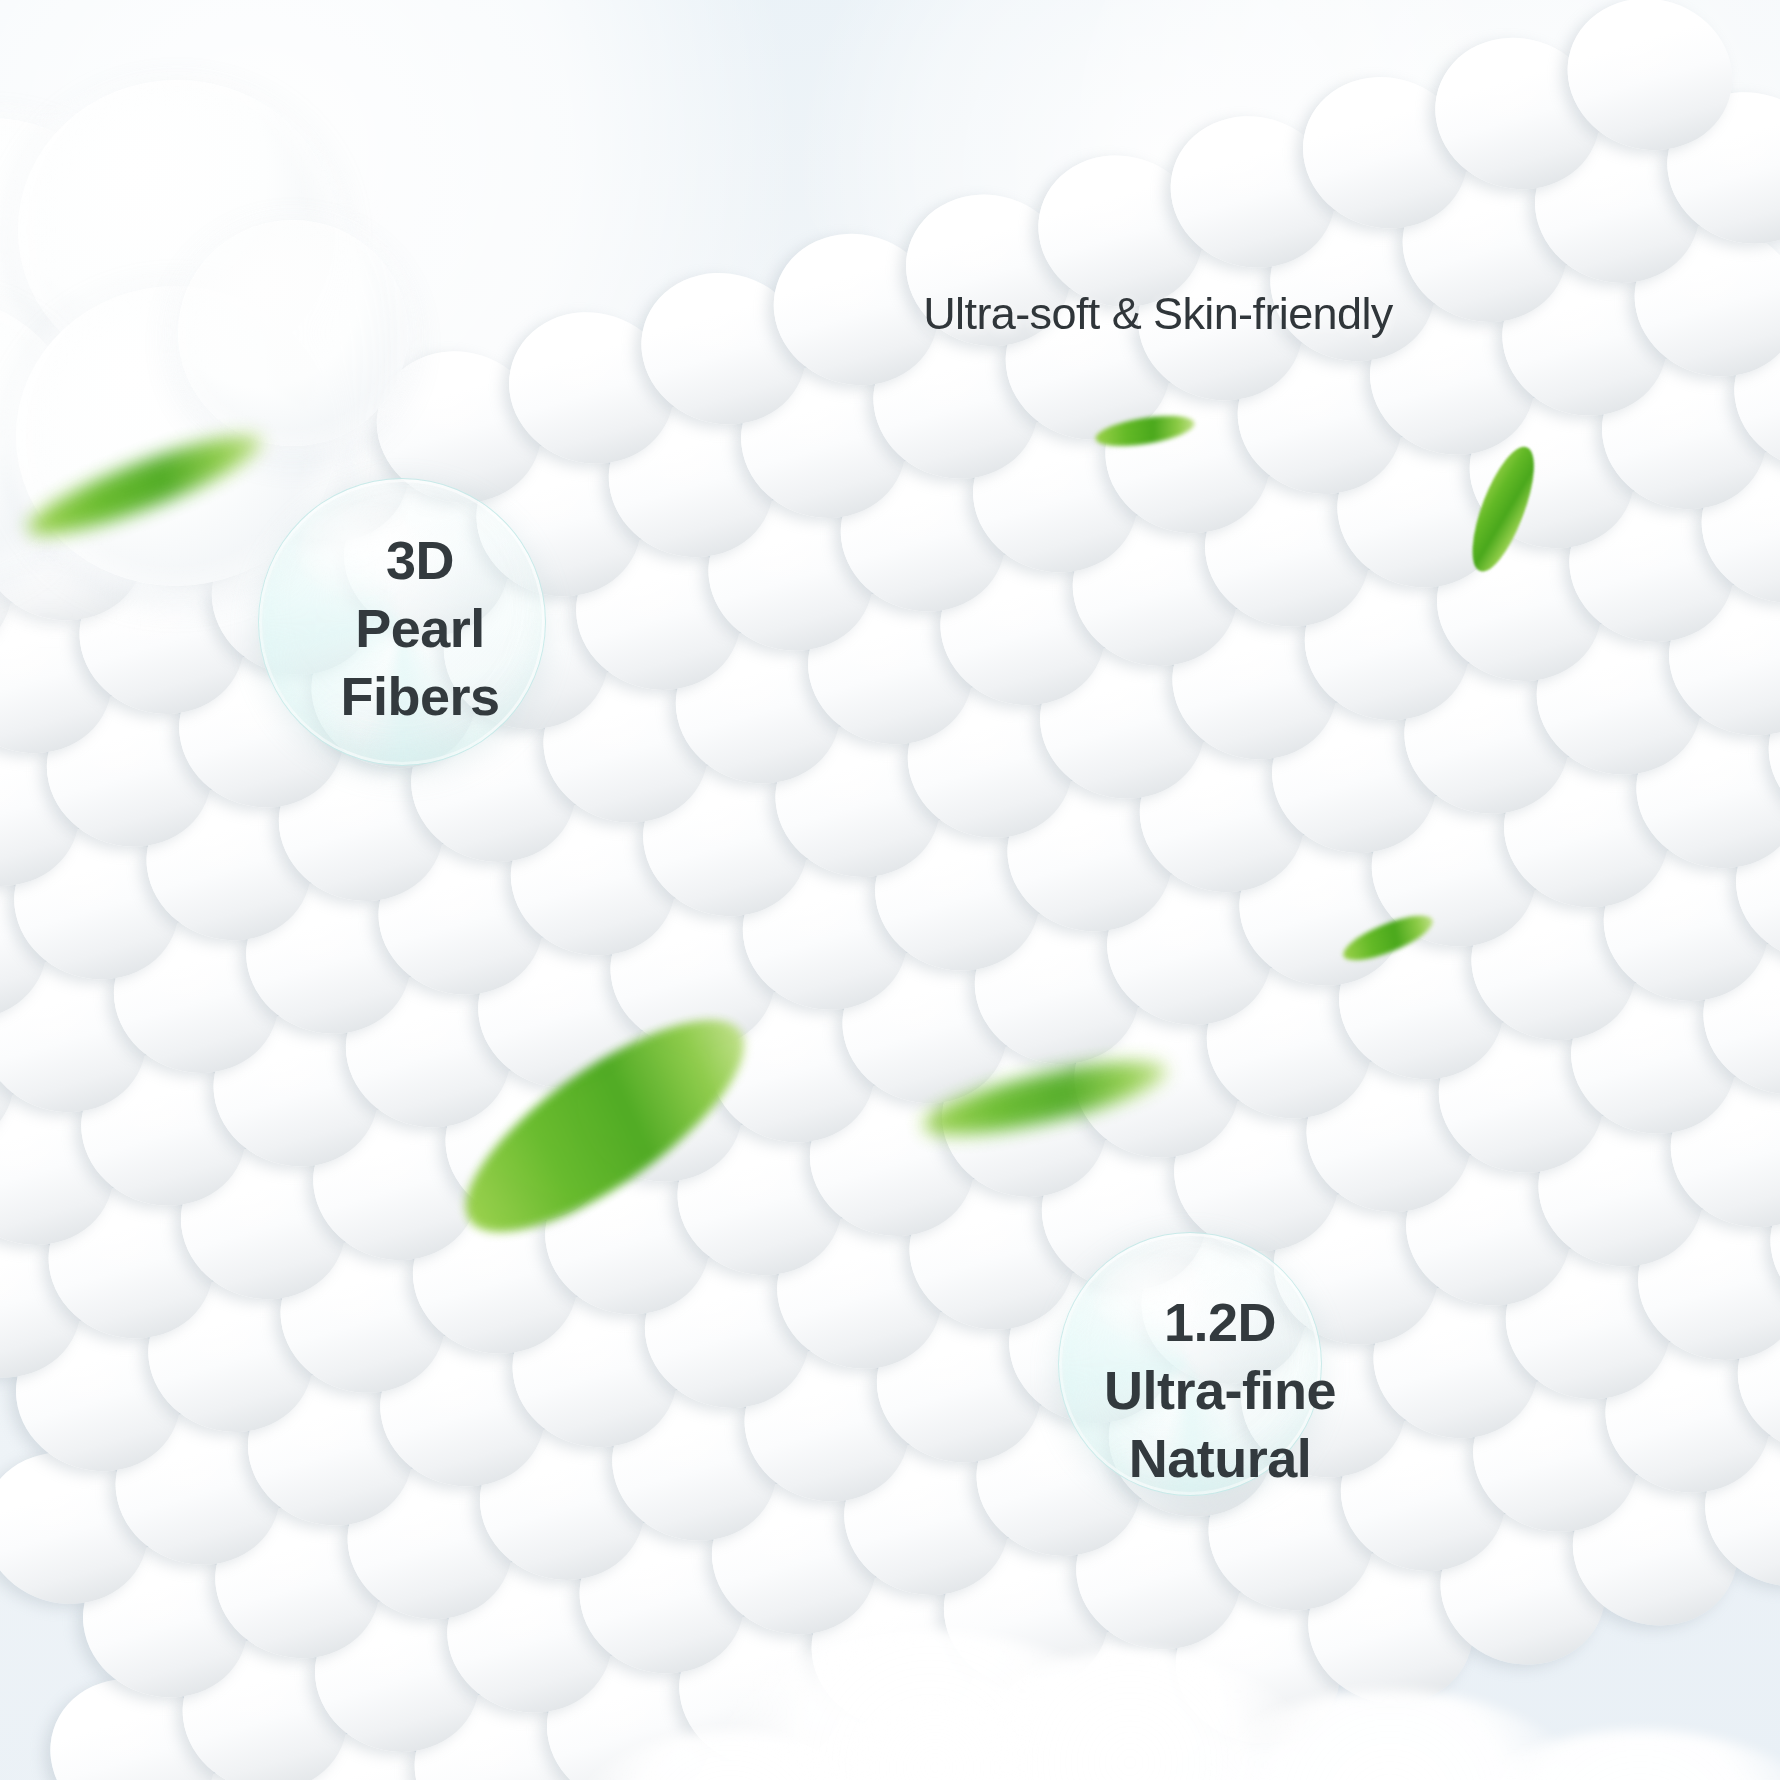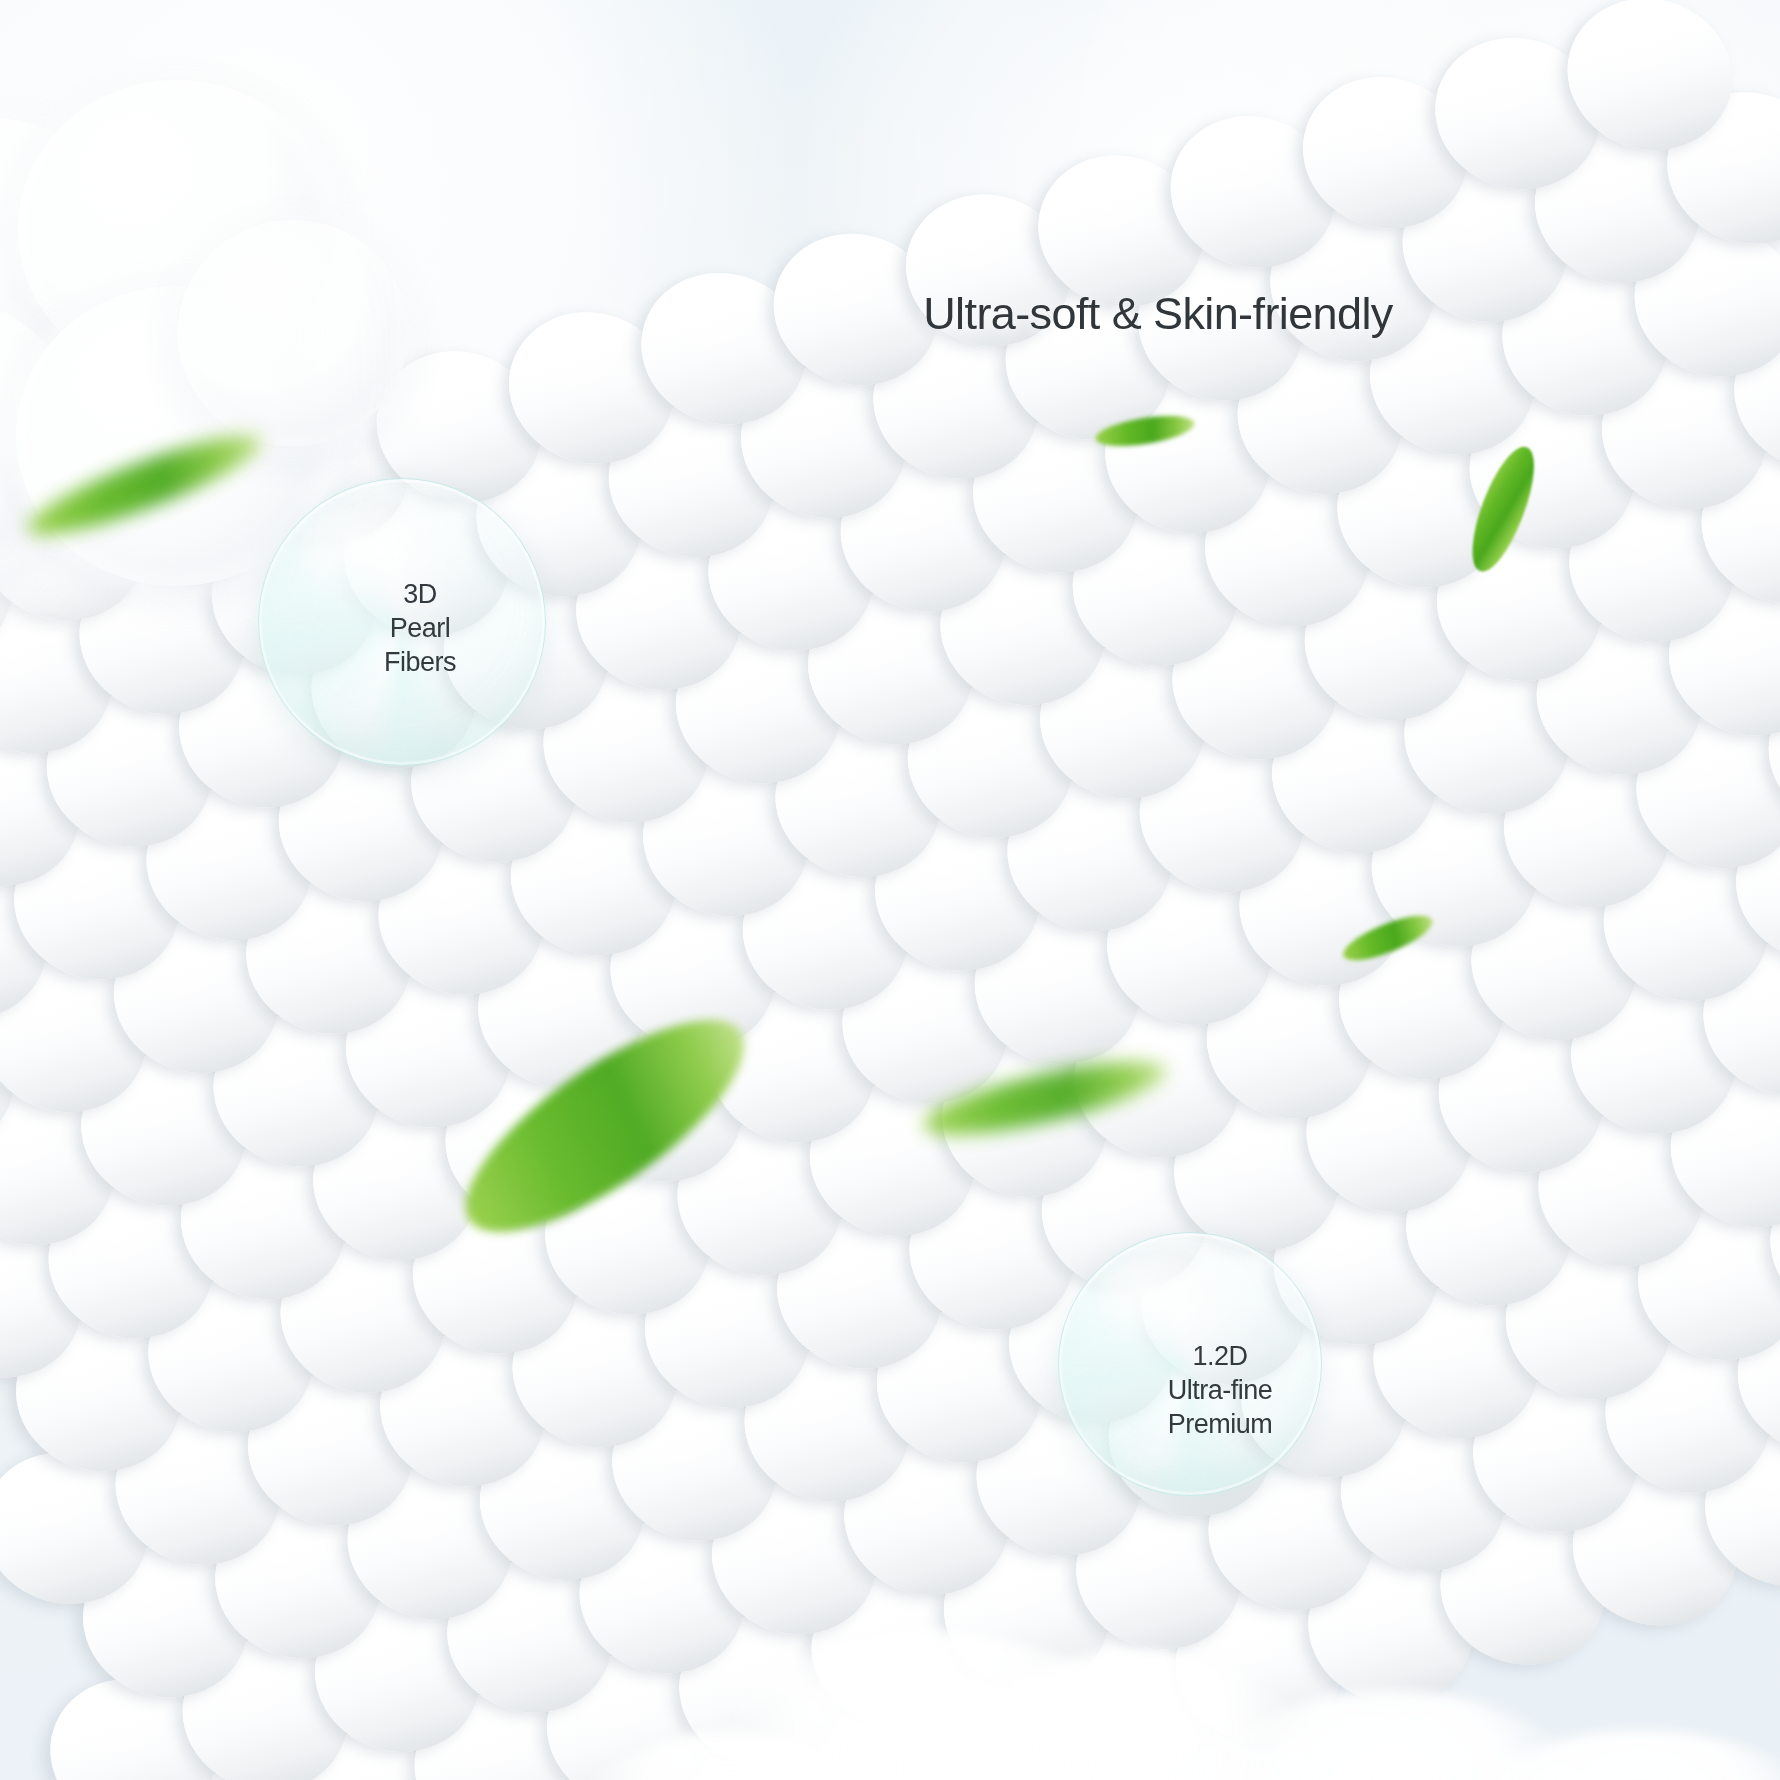--- a/index.html
+++ b/index.html
@@ -128,21 +128,21 @@
     filter:blur(4px); pointer-events:none;
   }
   .bubble .rimlight{
     position:absolute; inset:2px; border-radius:50%;
     background:conic-gradient(from 200deg, rgba(255,255,255,0) 0deg, rgba(220,248,246,.55) 60deg, rgba(255,255,255,0) 150deg, rgba(255,255,255,0) 300deg, rgba(214,245,243,.45) 340deg, rgba(255,255,255,0) 360deg);
     filter:blur(3px); pointer-events:none;
   }
   .bubble .btext{
     position:relative; z-index:2;
     text-align:center; color:#333a3e;
-    font-size:27px; line-height:1.26; font-weight:400; letter-spacing:-.5px;
+    font-size:54px; line-height:1.26; font-weight:700; letter-spacing:-.5px;
   }
   .bubble.b-pearl{ left:258px; top:478px; width:288px; height:288px; }
   .bubble.b-pearl .btext{ transform:translate(18px, 6px); }
   .bubble.b-fine{  left:1058px; top:1232px; width:264px; height:264px; }
   .bubble.b-fine .btext{ transform:translate(30px, 26px); }
 
   
   .cloudwrap{ position:absolute; left:0; bottom:-30px; width:1780px; height:320px; z-index:55; pointer-events:none; }
   .cl{ position:absolute; border-radius:50%;
     background:radial-gradient(circle at 50% 45%, rgba(255,255,255,1) 0%, rgba(255,255,255,.92) 48%, rgba(255,255,255,0) 76%);
@@ -396,21 +396,21 @@
 
   <div class="bubble b-pearl">
     <div class="rimlight"></div>
     <div class="gloss"></div>
     <div class="btext"><span>3D</span><br><span>Pearl</span><br><span>Fibers</span></div>
   </div>
 
   <div class="bubble b-fine">
     <div class="rimlight"></div>
     <div class="gloss"></div>
-    <div class="btext"><span>1.2D</span><br><span>Ultra-fine</span><br><span>Premium</span></div>
+    <div class="btext"><span>1.2D</span><br><span>Ultra-fine</span><br><span>Natural</span></div>
   </div>
 
   <div class="cloudwrap">
     <div class="cl c1"></div>
     <div class="cl c2"></div>
     <div class="cl c3"></div>
     <div class="cl c4"></div>
     <div class="cl c5"></div>
     <div class="cl c6"></div>
   </div>

